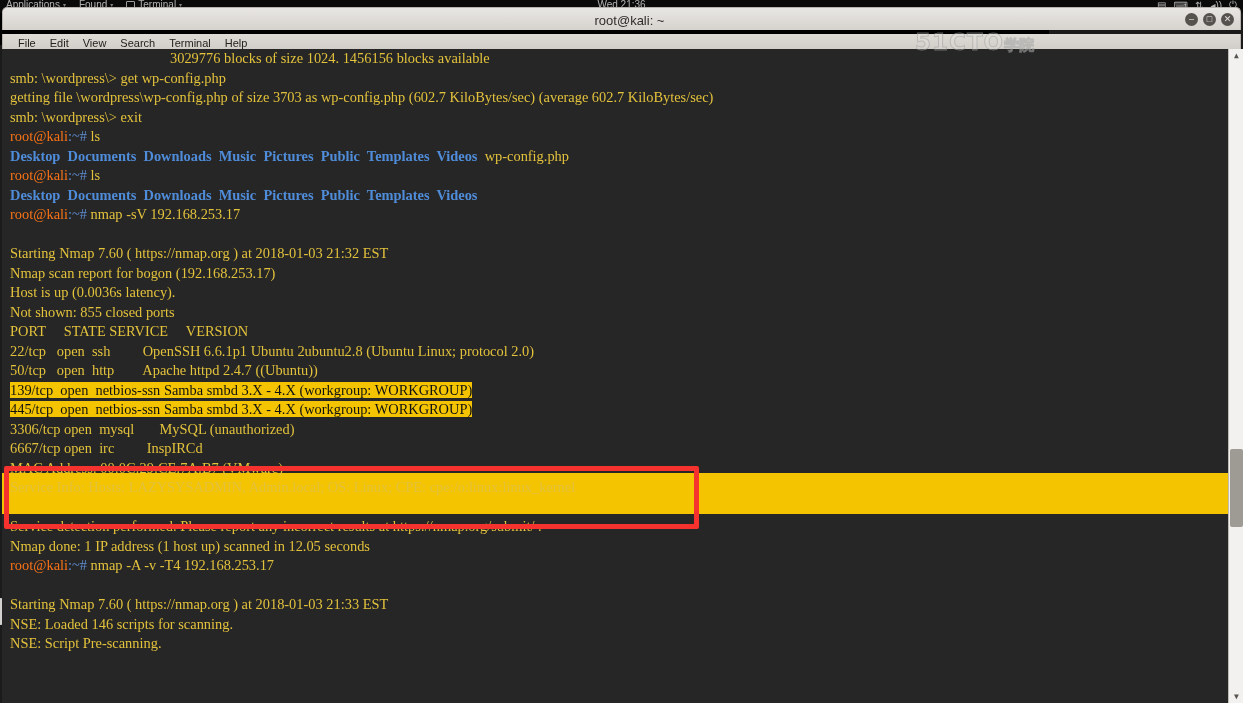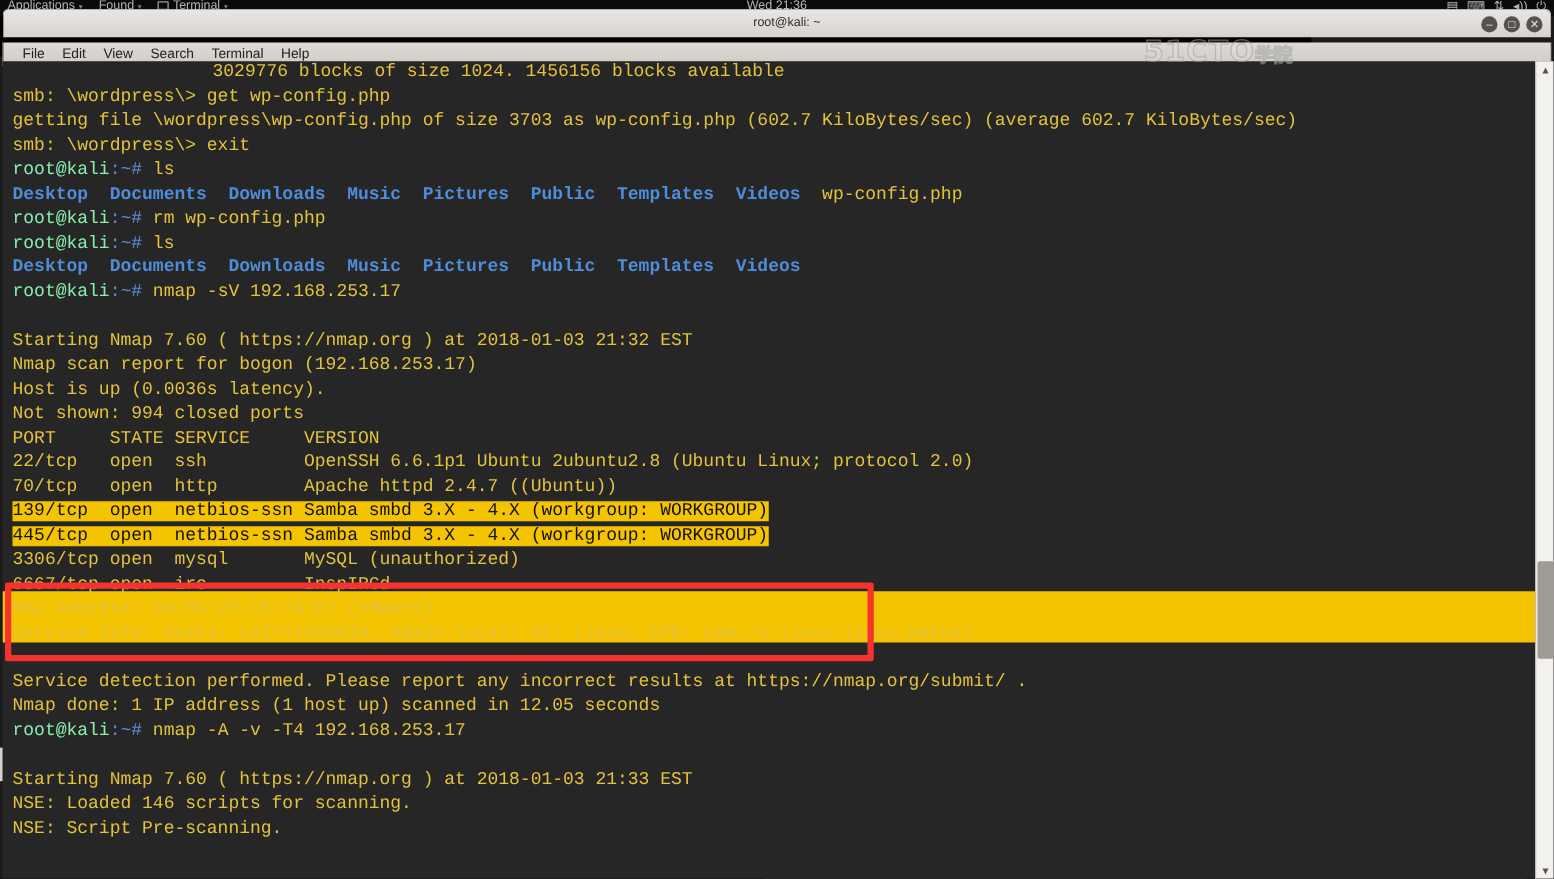--- a/index.html
+++ b/index.html
@@ -74,21 +74,21 @@
     position: absolute; left: 0; top: 7px; width: 1243px; height: 696px;
   }
   .tw-titlebar {
     position: absolute; left: 2px; top: 0; width: 1239px; height: 23px;
     background: linear-gradient(#e8e6e3, #d6d3ce);
     border: 1px solid #b7b3ad; border-bottom: none;
     border-top-left-radius: 5px; border-top-right-radius: 5px;
   }
   .tw-title {
     position: absolute; left: 16px; right: 0; top: 5px; text-align: center;
-    font-family: "Liberation Sans", sans-serif; font-size: 10px; color: #2f2d2b;
+    font-family: "Liberation Sans", sans-serif; font-size: 13px; color: #2f2d2b;
   }
   .tw-btns { position: absolute; right: 6px; top: 5px; display: flex; gap: 5px; }
   .tw-btn {
     width: 13px; height: 13px; border-radius: 50%;
     background: #56534f; color: #e3e1de;
     font-size: 9px; line-height: 13px; text-align: center;
     font-family: "Liberation Sans", sans-serif;
   }
   .tw-menubar {
     position: absolute; left: 2px; top: 27px; width: 1239px; height: 19px;
@@ -106,25 +106,25 @@
     background: #262626; overflow: hidden;
   }
 
   
   .screen {
     position: absolute; left: 0; top: 0; width: 1224px; height: 654px;
     padding: 0 0 0 8px; overflow: hidden;
   }
   .line {
     height: 19.5px; line-height: 19.5px;
-    font-family: Liberation Mono, monospace; font-size: 14.4px;
+    font-family: Liberation Serif, serif; font-size: 14.4px;
     color: #e8c547; white-space: pre;
   }
   .y  { color: #e3c23c; }
-  .r  { color: #86efac; text-align: right; }
+  .r  { color: #f97316; text-align: right; }
   .b  { color: #5f8dd3; }
   .dirs { color: #4f8cd9; font-weight: bold; }
   .hl { background: #f5c400; color: #111; margin-top: 38px; }
   .line.indent-first { padding-left: 160px; }
 
   
   .tscroll {
     position: absolute; right: 0; top: 42px; width: 15px; height: 654px;
     background: #f2f1ef; border-left: 1px solid #bfbbb5;
   }
@@ -273,32 +273,31 @@
 
     <div class="tw-body">
       <div class="hl-bar"></div>
       <div class="screen" id="screen">
           <div class="line indent-first"><span class="y">3029776 blocks of size 1024. 1456156 blocks available</span></div>
           <div class="line"><span class="y">smb: \wordpress\&gt; </span><span class="y">get wp-config.php</span></div>
           <div class="line"><span class="y">getting file \wordpress\wp-config.php of size 3703 as wp-config.php (602.7 KiloBytes/sec) (average 602.7 KiloBytes/sec)</span></div>
           <div class="line"><span class="y">smb: \wordpress\&gt; </span><span class="y">exit</span></div>
           <div class="line"><span class="r">root@kali</span><span class="b">:~#</span><span class="y"> ls</span></div>
           <div class="line"><span class="dirs">Desktop  Documents  Downloads  Music  Pictures  Public  Templates  Videos</span><span class="y">  wp-config.php</span></div>
-          <div class="line"><span class="r">root@kali</span><span class="b">:~#</span><span class="y"> rm wp-config.php</span></div>
           <div class="line"><span class="r">root@kali</span><span class="b">:~#</span><span class="y"> ls</span></div>
           <div class="line"><span class="dirs">Desktop  Documents  Downloads  Music  Pictures  Public  Templates  Videos</span></div>
           <div class="line"><span class="r">root@kali</span><span class="b">:~#</span><span class="y"> nmap -sV 192.168.253.17</span></div>
           <div class="line"><span class="y"></span></div>
           <div class="line"><span class="y">Starting Nmap 7.60 ( https://nmap.org ) at 2018-01-03 21:32 EST</span></div>
           <div class="line"><span class="y">Nmap scan report for bogon (192.168.253.17)</span></div>
           <div class="line"><span class="y">Host is up (0.0036s latency).</span></div>
-          <div class="line"><span class="y">Not shown: 994 closed ports</span></div>
+          <div class="line"><span class="y">Not shown: 855 closed ports</span></div>
           <div class="line"><span class="y">PORT     STATE SERVICE     VERSION</span></div>
           <div class="line"><span class="y">22/tcp   open  ssh         OpenSSH 6.6.1p1 Ubuntu 2ubuntu2.8 (Ubuntu Linux; protocol 2.0)</span></div>
-          <div class="line"><span class="y">70/tcp   open  http        Apache httpd 2.4.7 ((Ubuntu))</span></div>
+          <div class="line"><span class="y">50/tcp   open  http        Apache httpd 2.4.7 ((Ubuntu))</span></div>
           <div class="line"><span class="hl">139/tcp  open  netbios-ssn Samba smbd 3.X - 4.X (workgroup: WORKGROUP)</span></div>
           <div class="line"><span class="hl">445/tcp  open  netbios-ssn Samba smbd 3.X - 4.X (workgroup: WORKGROUP)</span></div>
           <div class="line"><span class="y">3306/tcp open  mysql       MySQL (unauthorized)</span></div>
           <div class="line"><span class="y">6667/tcp open  irc         InspIRCd</span></div>
           <div class="line"><span class="y">MAC Address: 00:0C:29:CE:7A:B7 (VMware)</span></div>
           <div class="line"><span class="y">Service Info: Hosts: LAZYSYSADMIN, Admin.local; OS: Linux; CPE: cpe:/o:linux:linux_kernel</span></div>
           <div class="line"><span class="y"></span></div>
           <div class="line"><span class="y">Service detection performed. Please report any incorrect results at https://nmap.org/submit/ .</span></div>
           <div class="line"><span class="y">Nmap done: 1 IP address (1 host up) scanned in 12.05 seconds</span></div>
           <div class="line"><span class="r">root@kali</span><span class="b">:~#</span><span class="y"> nmap -A -v -T4 192.168.253.17</span></div>

